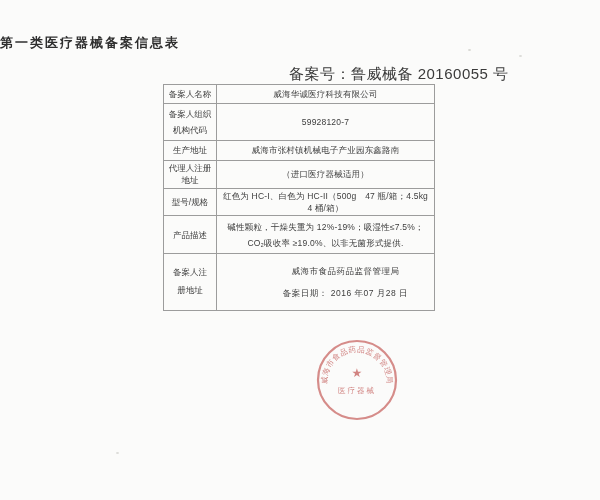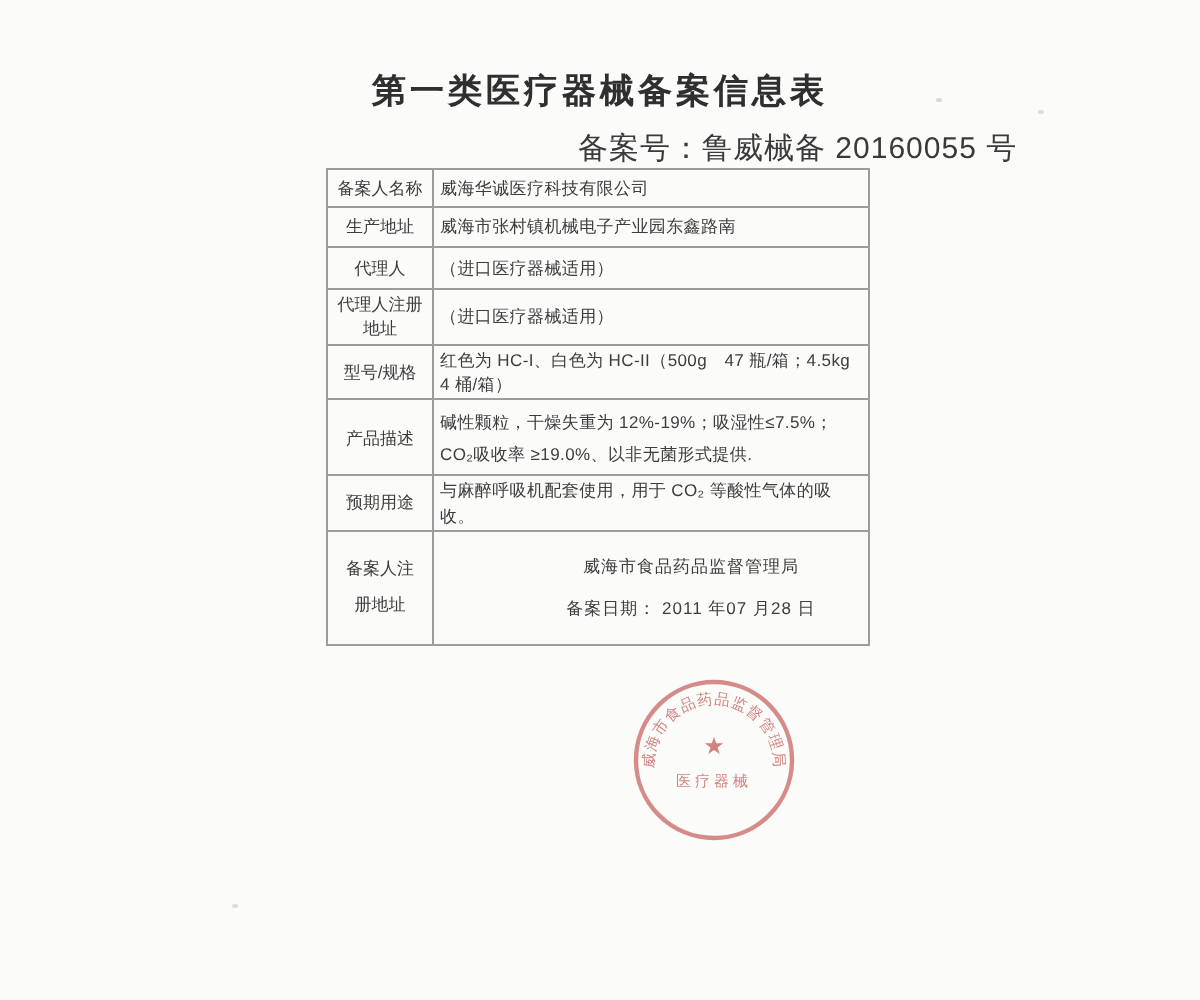--- a/index.html
+++ b/index.html
@@ -5,40 +5,40 @@
   html,body{margin:0;padding:0;}
   body{
     width:600px;height:500px;position:relative;overflow:hidden;
     background:#fbfbfa;
     font-family:"Liberation Sans","DejaVu Sans",sans-serif;
     color:#3f3f3f;
     -webkit-font-smoothing:antialiased;
   }
   .doc-title{
     position:absolute;top:34px;left:0;right:0;
-    text-align:center;
-    font-size:17px;font-weight:bold;letter-spacing:2px;color:#2f2f2f;
+    text-align:left;
+    font-size:13px;font-weight:bold;letter-spacing:2px;color:#2f2f2f;
   }
   .record-no{
     position:absolute;top:65px;left:289px;
     font-size:15px;color:#3a3a3a;letter-spacing:.5px;
   }
   table.form{
     position:absolute;left:163px;top:84px;width:272px;
     border-collapse:collapse;table-layout:fixed;
     font-size:8.5px;color:#3d3d3d;
   }
   table.form td{
     border:1px solid #9c9c9c;
     padding:1px 3px;
     vertical-align:middle;
     line-height:1.45;
   }
   td.lbl{width:53px;text-align:center;padding:1px 2px;margin-left:16px;}
-  td.val{padding-left:6px;letter-spacing:.2px;}
+  td.val{padding-left:6px;letter-spacing:.2px;text-align:center;}
   .lbl-inner{display:inline-block;}
   .w6{max-width:6.2em;line-height:1.9;}
   .w4{max-width:4.2em;line-height:2.1;}
   .slash{font-style:italic;}
   .unit-cell{position:relative;}
   .unit-block{
     display:flex;flex-direction:column;align-items:center;
     gap:9px;transform:translateX(20px);
     position:relative;z-index:2;
   }
@@ -62,50 +62,46 @@
 <table class="form">
   <colgroup>
       <col style="width:53px">
       <col>
     </colgroup>
   <tbody>
     <tr style="height:19px">
       <td class="lbl"><span class="lbl-inner">备案人名称</span></td>
       <td class="val">威海华诚医疗科技有限公司</td>
     </tr>
+    <tr style="height:37px">
+      <td class="lbl"><span class="lbl-inner w6">备案人组织机构代码</span></td>
+      <td class="val">59928120-7</td>
+    </tr>
     <tr style="height:20px">
       <td class="lbl"><span class="lbl-inner">生产地址</span></td>
       <td class="val">威海市张村镇机械电子产业园东鑫路南</td>
-    </tr>
-    <tr style="height:21px">
-      <td class="lbl"><span class="lbl-inner">代理人</span></td>
-      <td class="val">（进口医疗器械适用）</td>
     </tr>
     <tr style="height:21px">
       <td class="lbl"><span class="lbl-inner">代理人注册地址</span></td>
       <td class="val">（进口医疗器械适用）</td>
     </tr>
     <tr style="height:23px">
       <td class="lbl"><span class="lbl-inner">型号/规格</span></td>
       <td class="val">红色为 HC-I、白色为 HC-II（500g　47 瓶/箱；4.5kg　4 桶/箱）</td>
     </tr>
     <tr style="height:38px">
       <td class="lbl"><span class="lbl-inner">产品描述</span></td>
       <td class="val" style="line-height:1.9">碱性颗粒，干燥失重为 12%-19%；吸湿性≤7.5%；CO₂吸收率 ≥19.0%、以非无菌形式提供.</td>
     </tr>
-    <tr style="height:21px">
-      <td class="lbl"><span class="lbl-inner">预期用途</span></td>
-      <td class="val">与麻醉呼吸机配套使用，用于 CO₂ 等酸性气体的吸收。</td>
-    </tr>
     <tr style="height:57px">
       <td class="lbl"><span class="lbl-inner w4">备案人注册地址</span></td>
       <td class="val unit-cell">
         <div class="unit-block">
           <span class="unit-org">威海市食品药品监督管理局</span>
-          <span class="unit-date">备案日期： 2011 年07 月28 日</span>
+          <span class="unit-date">备案日期： 2016 年07 月28 日</span>
         </div>
       </td>
     </tr>
   </tbody>
 </table>
 
 <div class="stamp">
   <svg width="88" height="88" viewBox="0 0 88 88">
     <defs>
       <path id="arcpath" d="M 14 46 A 30 30 0 0 1 74 46" fill="none"></path>

